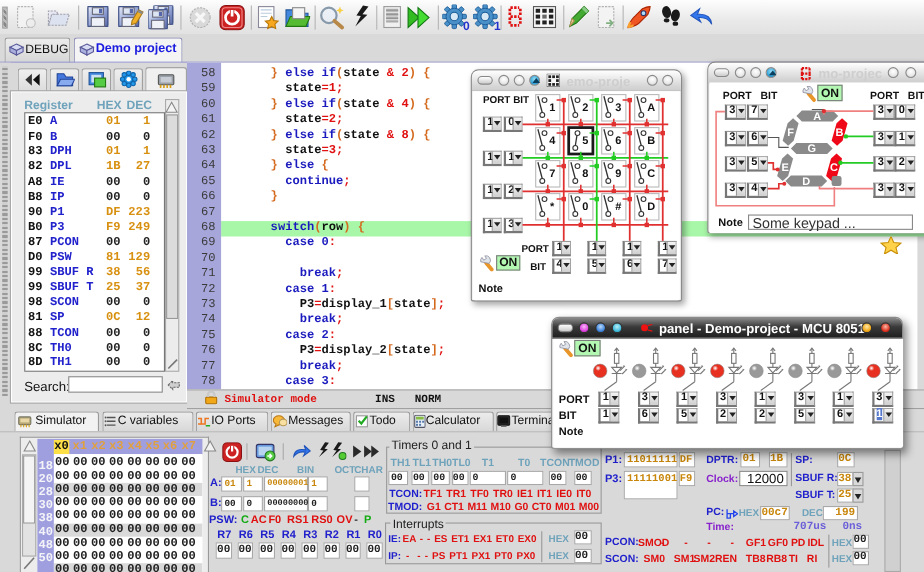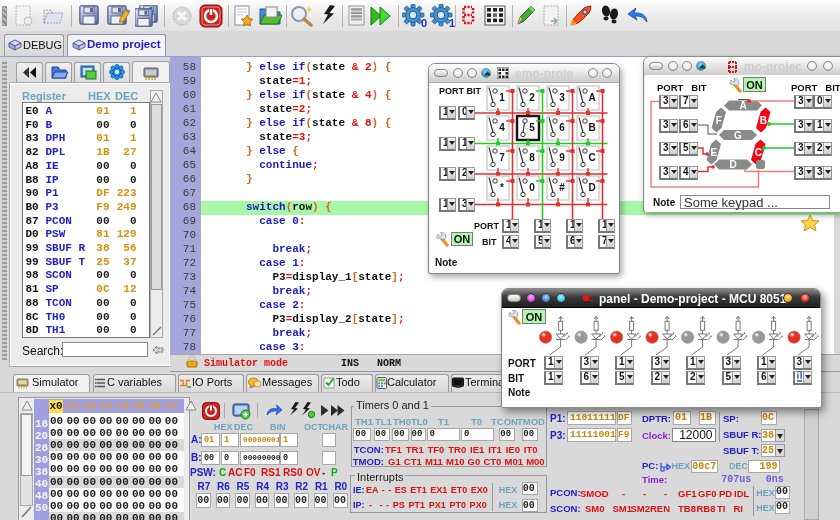--- a/index.html
+++ b/index.html
@@ -689,21 +689,21 @@
 <div class="abs rlbl" style="left:369px;top:500px;font-size:9px;word-spacing:1.2px">-&nbsp; - - PS PT1 PX1 PT0 PX0</div>
 <div class="abs" style="left:492px;top:483px;width:1px;height:28px;background:#999"></div>
 <div class="abs clbl" style="left:498.7px;top:485px;font-size:9px">HEX</div>
 <div class="abs vbox mono" style="left:521.5px;top:482.4px;width:16.5px;height:13px;text-align:center;padding-right:2px;line-height:11px;font-size:10px">00</div>
 <div class="abs clbl" style="left:498.7px;top:500px;font-size:9px">HEX</div>
 <div class="abs vbox mono" style="left:521.5px;top:499px;width:16.5px;height:13px;text-align:center;padding-right:2px;line-height:11px;font-size:10px">00</div>
 <div class="abs blbl" style="left:550px;top:412.6px;font-size:10px">P1:</div>
 <div class="abs vbox or mono" style="left:567px;top:411px;width:48.5px;height:14px;text-align:left;padding-left:2px;line-height:12px;font-size:9.5px">11011111</div>
 <div class="abs vbox or mono" style="left:617px;top:411px;width:14.5px;height:14px;text-align:center;padding-right:2px;line-height:12px;font-size:9.5px">DF</div>
 <div class="abs blbl" style="left:550px;top:429.6px;font-size:10px">P3:</div>
-<div class="abs vbox or mono" style="left:567px;top:428px;width:48.5px;height:14px;text-align:left;padding-left:2px;line-height:12px;font-size:9.5px">11111001</div>
+<div class="abs vbox or mono" style="left:567px;top:428px;width:48.5px;height:26px;text-align:left;padding-left:2px;line-height:12px;font-size:9.5px">11111001</div>
 <div class="abs vbox or mono" style="left:617px;top:428px;width:14.5px;height:14px;text-align:center;padding-right:2px;line-height:12px;font-size:9.5px">F9</div>
 <div class="abs blbl" style="left:642px;top:412.6px;font-size:9.5px">DPTR:</div>
 <div class="abs vbox or mono" style="left:673px;top:411px;width:18px;height:14px;text-align:center;padding-right:2px;line-height:12px;font-size:10px">01</div>
 <div class="abs vbox or mono" style="left:698.5px;top:411px;width:17px;height:14px;text-align:center;padding-right:2px;line-height:12px;font-size:10px">1B</div>
 <div class="abs" style="left:719px;top:412px;width:1px;height:30px;background:#999"></div>
 <div class="abs plbl" style="left:642px;top:429.6px;font-size:9.5px">Clock:</div>
 <div class="abs" style="left:671.5px;top:428px;width:44px;height:14px;background:#fff;border:1px solid #888;font-size:12px;color:#111;text-align:right;padding-right:2px;line-height:13px">12000</div>
 <div class="abs blbl" style="left:723px;top:412.6px;font-size:9.5px">SP:</div>
 <div class="abs vbox or mono" style="left:761px;top:411px;width:16px;height:14px;text-align:center;padding-right:2px;line-height:12px;font-size:10px">0C</div>
 <div class="abs blbl" style="left:723px;top:429.1px;font-size:9.5px">SBUF R:</div>

